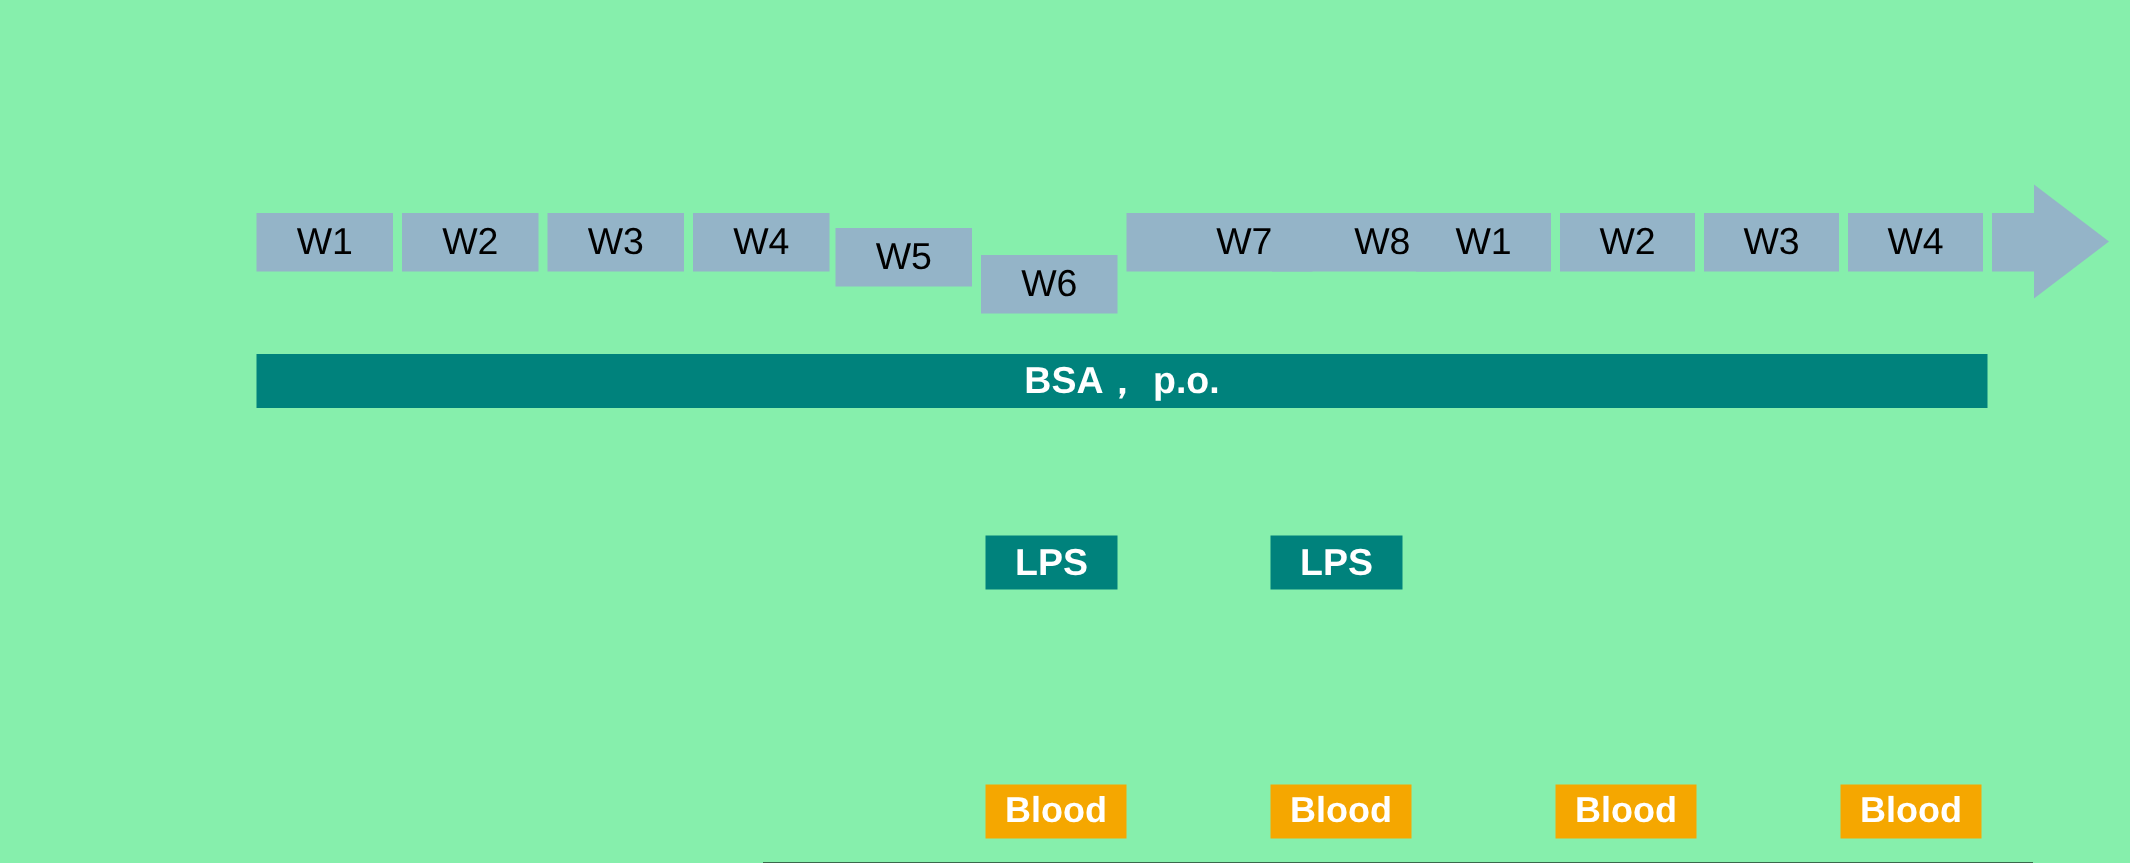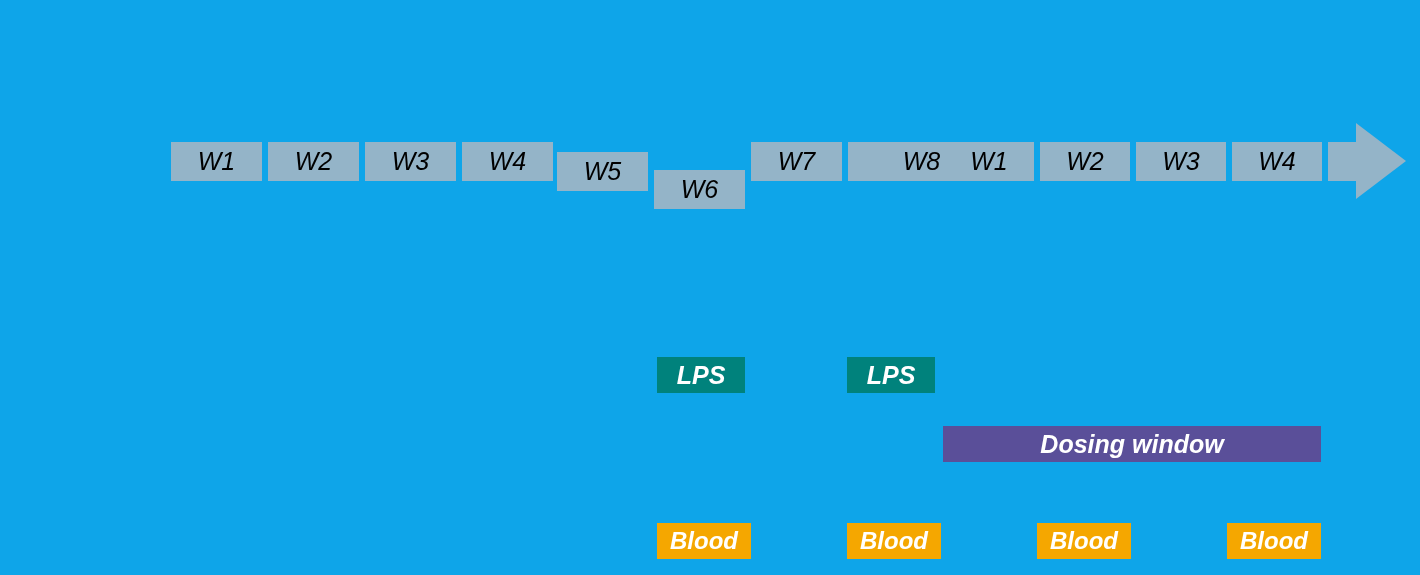--- a/index.html
+++ b/index.html
@@ -7,23 +7,22 @@
     padding: 0;
     background: #000000;
   }
   body {
     font-family: "Liberation Sans", sans-serif;
   }
   #canvas {
     position: relative;
     width: 1420px;
     height: 575px;
-    background: #0ea5e9;
+    background: #86efac;
     overflow: hidden;
-    font-style: italic;
   }
 
   
   .week-box {
     position: absolute;
     height: 39px;
     background: #94b4c8;
     color: #000000;
     font-size: 25px;
     font-weight: 400;
@@ -126,21 +125,21 @@
     </div>
 
     <div class="week-box" style="left:557px; top:140px; width:91px;margin-top:12px;">
       <span>W5</span>
     </div>
 
     <div class="week-box" style="left:654px; top:142px; width:91px;margin-top:28px;">
       <span>W6</span>
     </div>
 
-    <div class="week-box" style="left:751px; top:142px; width:91px;">
+    <div class="week-box" style="left:751px; top:142px; width:91px;padding-left:33px;">
       <span>W7</span>
     </div>
 
     <div class="week-box" style="left:848px; top:142px; width:91px;padding-left:28px;">
       <span>W8</span>
     </div>
 
     <div class="week-box" style="left:944px; top:142px; width:90px;">
       <span>W1</span>
     </div>
@@ -154,33 +153,33 @@
     </div>
 
     <div class="week-box" style="left:1232px; top:142px; width:90px;">
       <span>W4</span>
     </div>
 
     <div class="arrow-tail" style="left:1328px; top:142px; width:32px;"></div>
     <div class="arrow-head" style="left:1356px; top:123px;"></div>
   </div>
 
+  <div class="bar bar-teal bar-bsa">
+    <span class="nowrap"><span>BSA</span><span>，</span><span style="display:inline-block;width:8px;"></span><span>p.o.</span></span>
+  </div>
 
 
   <div class="bar bar-teal bar-lps lps-1">
     <span>LPS</span>
   </div>
 
   <div class="bar bar-teal bar-lps lps-2">
     <span>LPS</span>
   </div>
 
-  <div class="bar bar-purple bar-dosing">
-    <span>Dosing window</span>
-  </div>
 
   <div class="bar bar-orange bar-blood blood-1">
     <span>Blood</span>
   </div>
 
   <div class="bar bar-orange bar-blood blood-2">
     <span>Blood</span>
   </div>
 
   <div class="bar bar-orange bar-blood blood-3">

